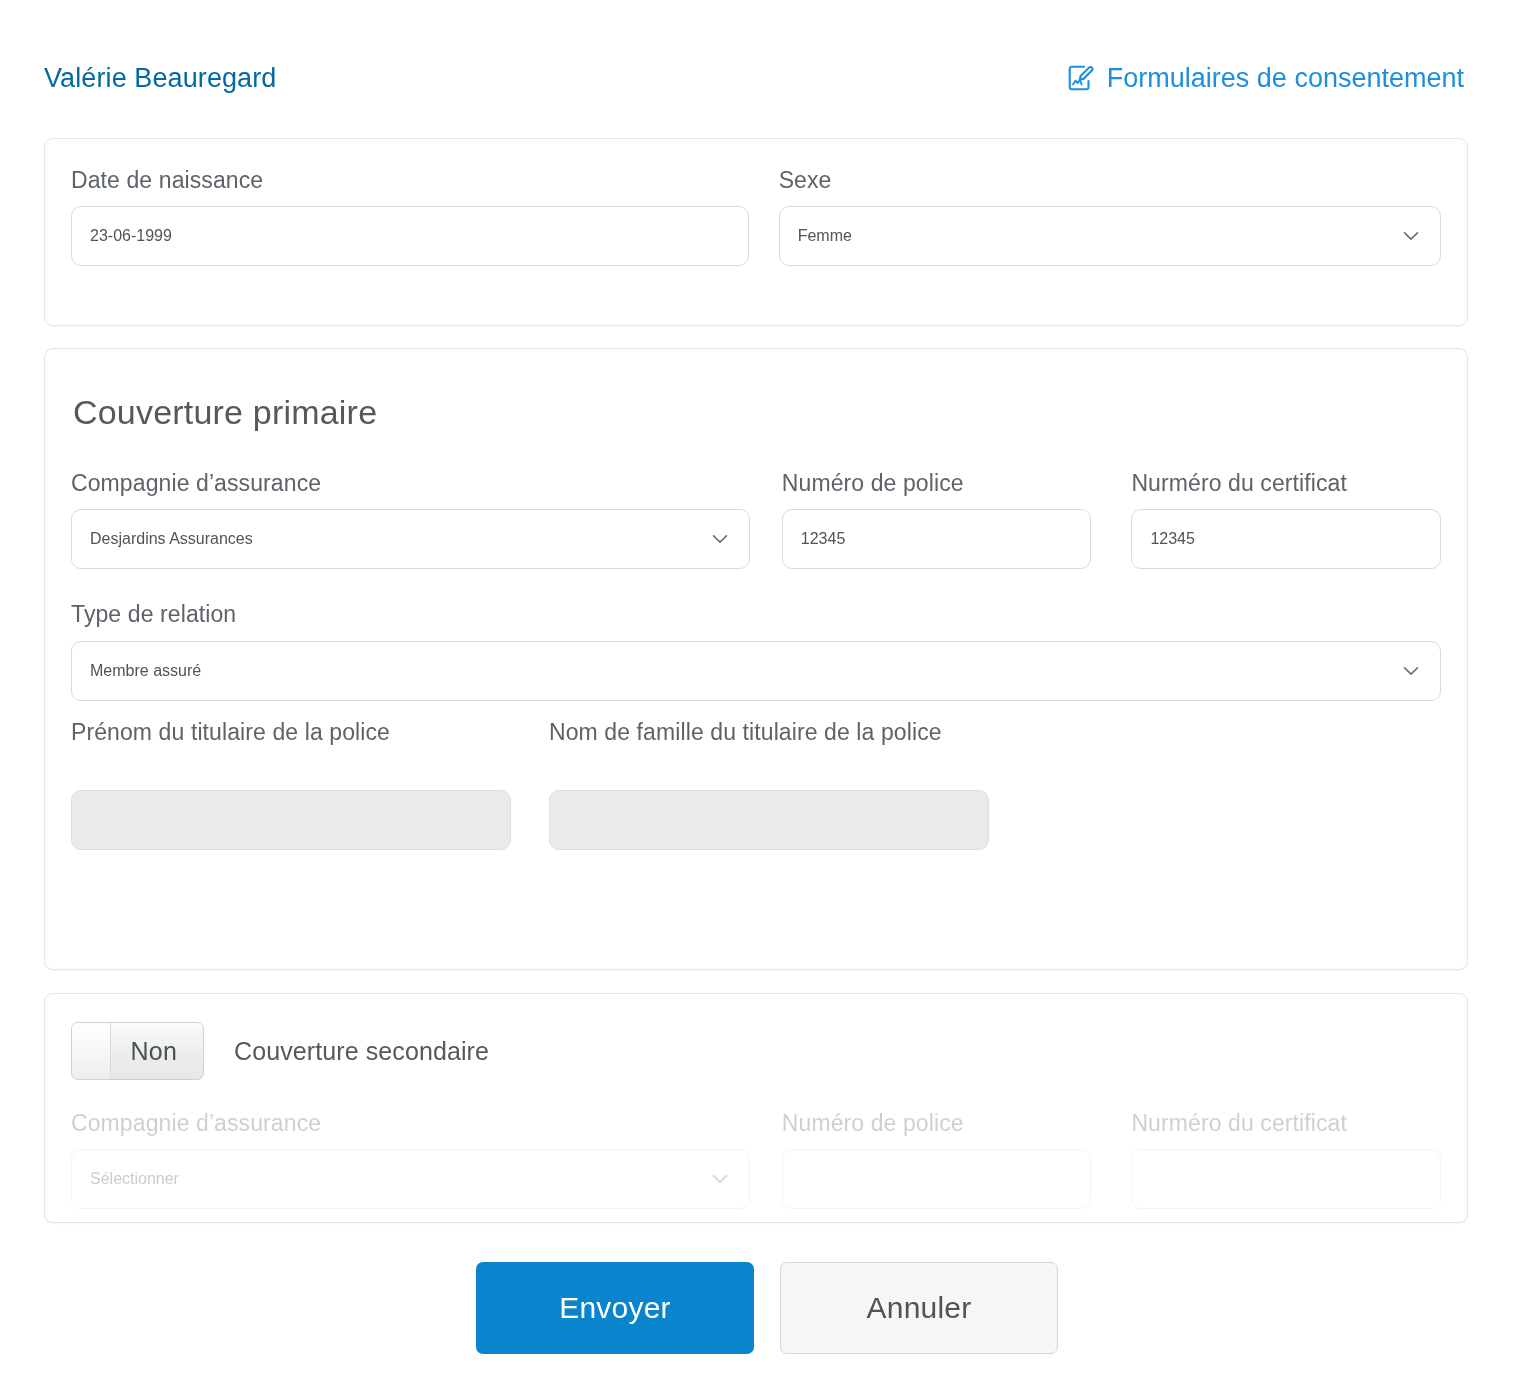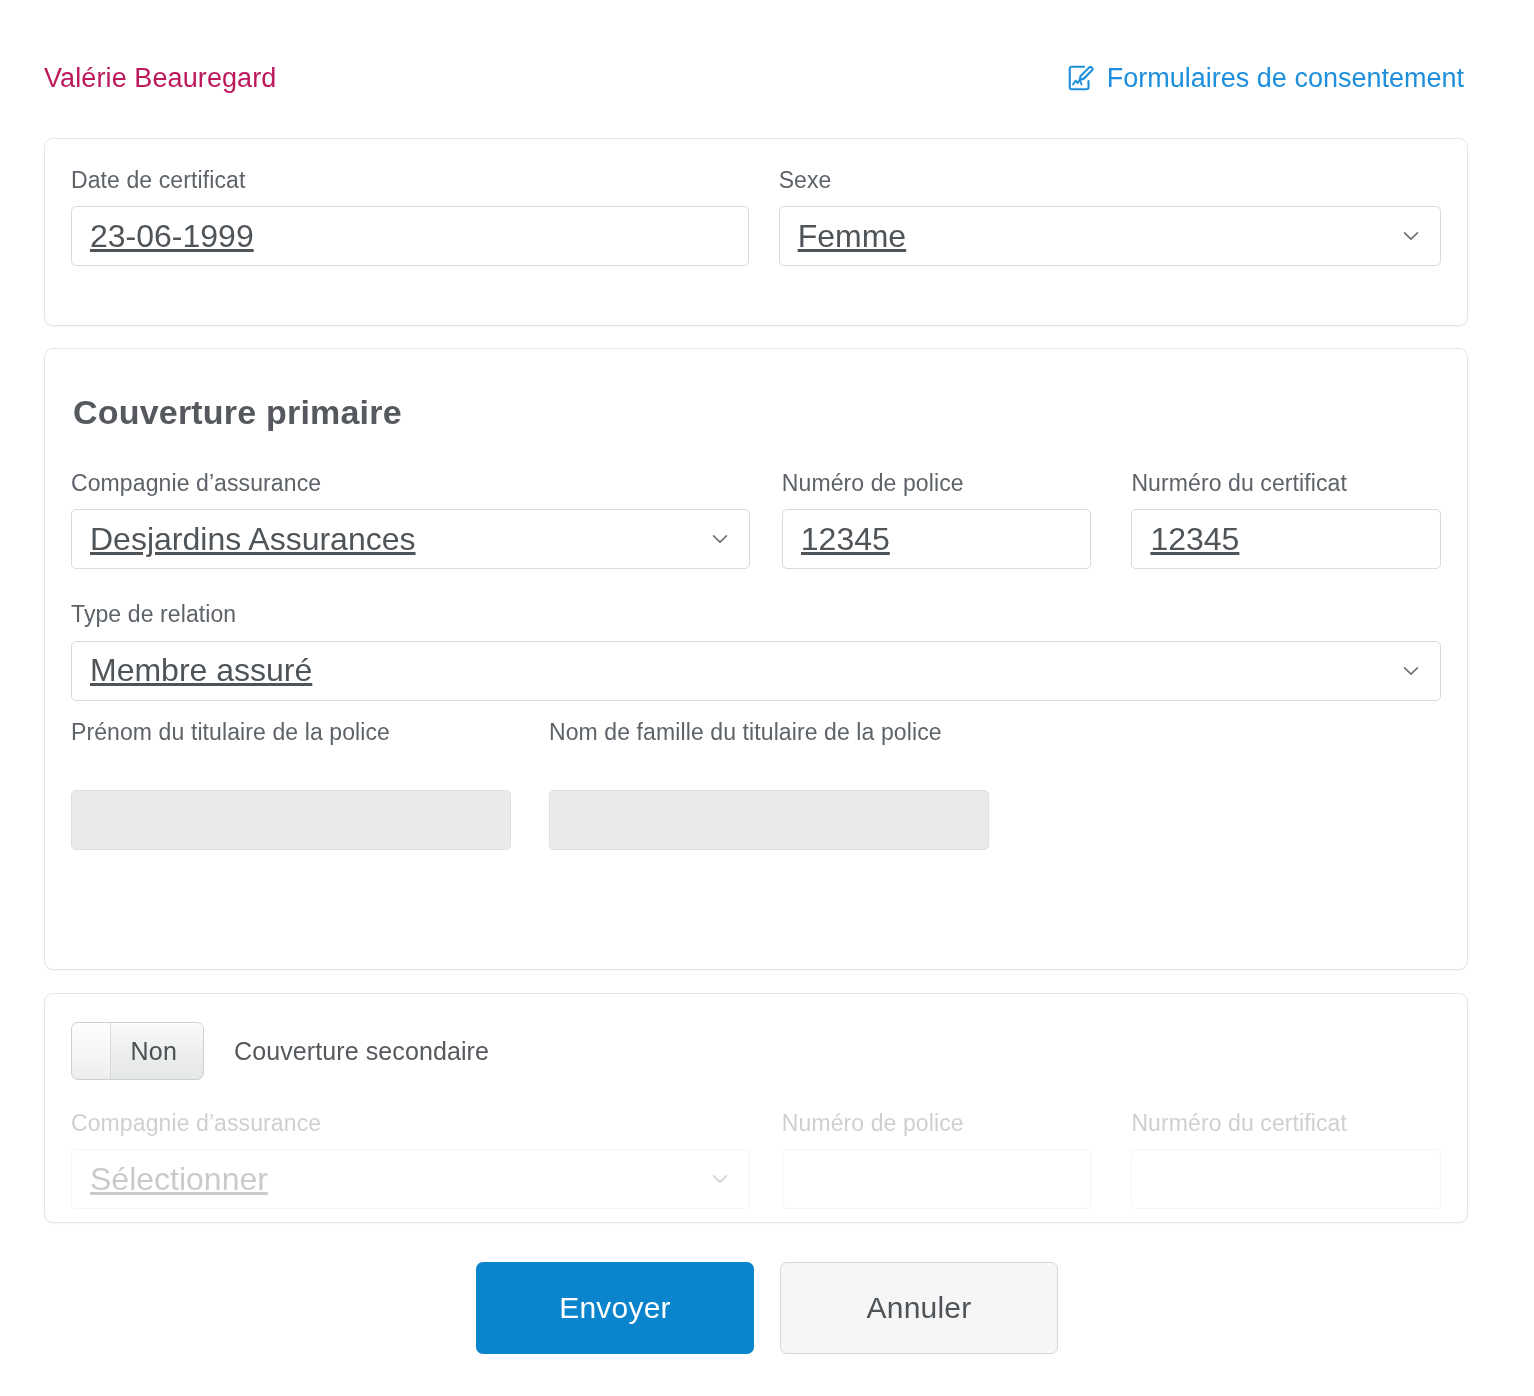--- a/index.html
+++ b/index.html
@@ -22,21 +22,21 @@
   .header {
     position: absolute;
     left: 44px; top: 48px;
     width: 1420px; height: 60px;
     display: flex;
     align-items: center;
     justify-content: space-between;
   }
   .patient-name {
     font-size: 27px;
-    color: #be185d;
+    color: #0369a1;
     font-weight: 400;
     letter-spacing: .1px;
     white-space: nowrap;
   }
   .consent-link {
     display: flex;
     align-items: center;
     gap: 11px;
     color: #1e8fdd;
     font-size: 27px;
@@ -58,47 +58,46 @@
   }
   #card-basic  { top: 138px; height: 188px; }
   #card-primary{ top: 348px; height: 622px; }
   #card-secondary { top: 993px; height: 230px; overflow: hidden; }
 
   .card-inner { padding: 26px 26px 0 26px; }
 
   .section-title {
     font-size: 34px;
     color: #55595e;
-    font-weight: 700;
+    font-weight: 400;
     margin: 18px 0 36px 2px;
     letter-spacing: .2px;
   }
 
   
   .field-label {
     font-size: 23px;
     color: #5d6368;
     margin-bottom: 11px;
     line-height: 1.32;
     letter-spacing: .1px;
   }
   .control {
     width: 100%;
     height: 60px;
     border: 1px solid #d8dbde;
-    border-radius: 5px;
+    border-radius: 10px;
     background: #fff;
     font-family: "Liberation Sans", sans-serif;
-    font-size: 32px;
+    font-size: 16px;
     color: #4f5459;
     padding: 0 18px;
     outline: none;
     display: flex;
     align-items: center;
-    text-decoration: underline;
   }
   input.control { line-height: 58px; }
   .control.disabled {
     background: #e9eaec;
     border-color: #dcdee0;
     color: #8e9398;
   }
   .select {
     position: relative;
     cursor: pointer;
@@ -226,21 +225,21 @@
         <path d="M20.9 3.9a1.9 1.9 0 0 0-2.7 0l-6.5 6.5-.7 3 3-.7 6.9-6.9a1.4 1.4 0 0 0 0-1.9z" stroke="#1e8fdd" stroke-width="1.7" stroke-linecap="round" stroke-linejoin="round"></path>
       </svg>
       <span>Formulaires de consentement</span>
     </a>
   </div>
 
   <div class="card" id="card-basic">
     <div class="card-inner">
       <div class="basic-row">
         <div class="basic-col-left">
-          <div class="field-label">Date de certificat</div>
+          <div class="field-label">Date de naissance</div>
           <input class="control" type="text" value="23-06-1999" style="">
         </div>
 
         <div class="basic-col-right">
           <div class="field-label">Sexe</div>
           <div class="control select">
             <span>Femme</span>
             <svg class="chev" viewBox="0 0 24 24" fill="none">
               <path d="M5 8.5l7 7 7-7" stroke="#6d7276" stroke-width="1.8" stroke-linecap="round" stroke-linejoin="round"></path>
             </svg>

